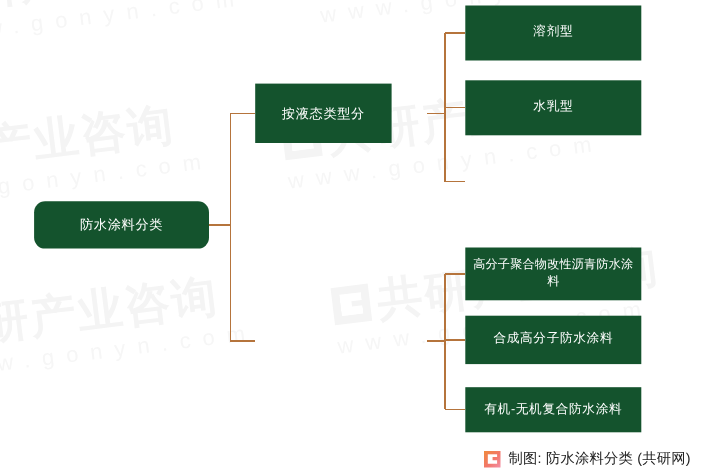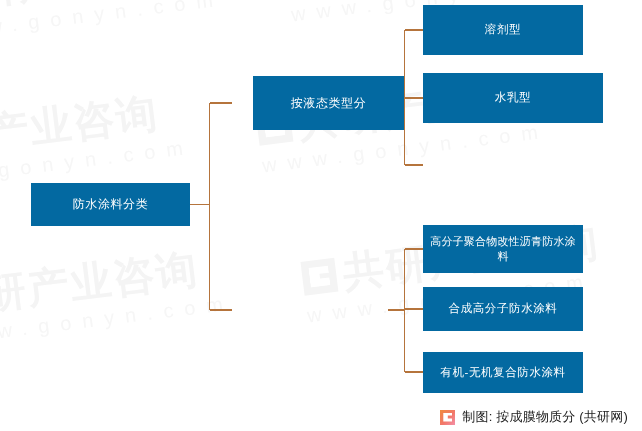--- a/index.html
+++ b/index.html
@@ -74,34 +74,35 @@
     position: absolute;
     inset: 0;
     z-index: 1;
     pointer-events: none;
   }
 
   
   .node {
     position: absolute;
     box-sizing: border-box;
-    background: #0369a1;
+    background: #14532d;
     color: #ffffff;
     display: flex;
     align-items: center;
     justify-content: center;
     text-align: center;
     font-size: 11.5px;
     line-height: 1.35;
     letter-spacing: 0.6px;
     padding: 2px 6px;
     z-index: 2;
   }
   .node.root {
     font-size: 12px;
+    border-radius: 10px;
   }
   .node.branch {
     font-size: 12px;
   }
   .node.leaf-tall {
     font-size: 11px;
     letter-spacing: 0.2px;
   }
 
   
@@ -222,33 +223,33 @@
       <path d="M388,310 L404.5,310"></path>
       <path d="M404.5,249 L404.5,372"></path>
       <path d="M404.5,249 L423,249"></path>
       <path d="M404.5,309 L423,309"></path>
       <path d="M404.5,372 L423,372"></path>
     </g>
   </svg>
 
   <div class="node root" style="left:31px; top:183px; width:159px; height:43px;">防水涂料分类</div>
 
-  <div class="node branch" style="left:232px; top:76px; width:151px; height:54px;margin-left:21px;">按液态类型分</div>
+  <div class="node branch" style="left:232px; top:76px; width:124px; height:54px;">按液态类型分</div>
 
 
   <div class="node leaf" style="left:423px; top:5px; width:160px; height:50px;">溶剂型</div>
 
-  <div class="node leaf" style="left:423px; top:73px; width:180px; height:50px;">水乳型</div>
+  <div class="node leaf" style="left:423px; top:73px; width:160px; height:50px;">水乳型</div>
 
 
   <div class="node leaf leaf-tall" style="left:423px; top:225px; width:160px; height:48px;">高分子聚合物改性沥青防水涂料</div>
 
   <div class="node leaf" style="left:423px; top:352px; width:160px; height:41px;">有机-无机复合防水涂料</div>
 
   <div class="node leaf" style="left:423px; top:287px; width:160px; height:44px;">合成高分子防水涂料</div>
 
   <div class="footer-divider"></div>
   <div class="footer">
     <span class="footer-logo"></span>
-    <span class="footer-text">制图: 按成膜物质分 (共研网)</span>
+    <span class="footer-text">制图: 防水涂料分类 (共研网)</span>
   </div>
 
 </div>
 
 </body></html>

